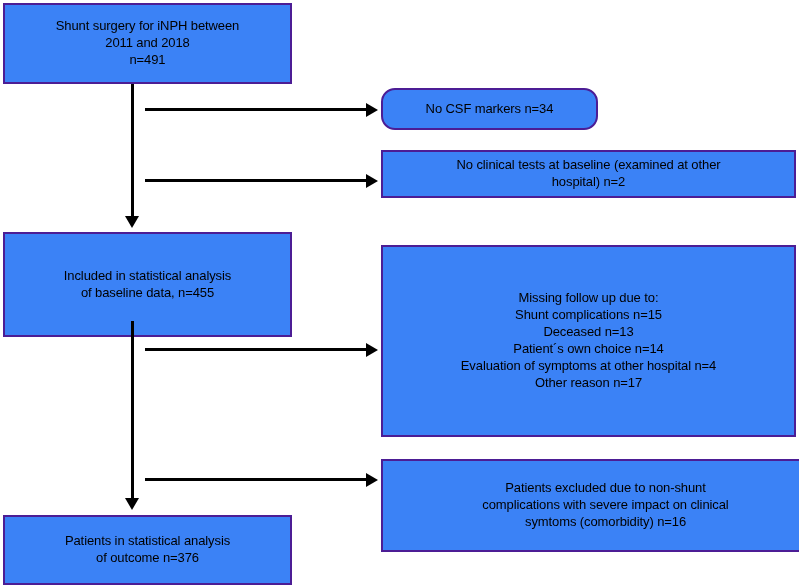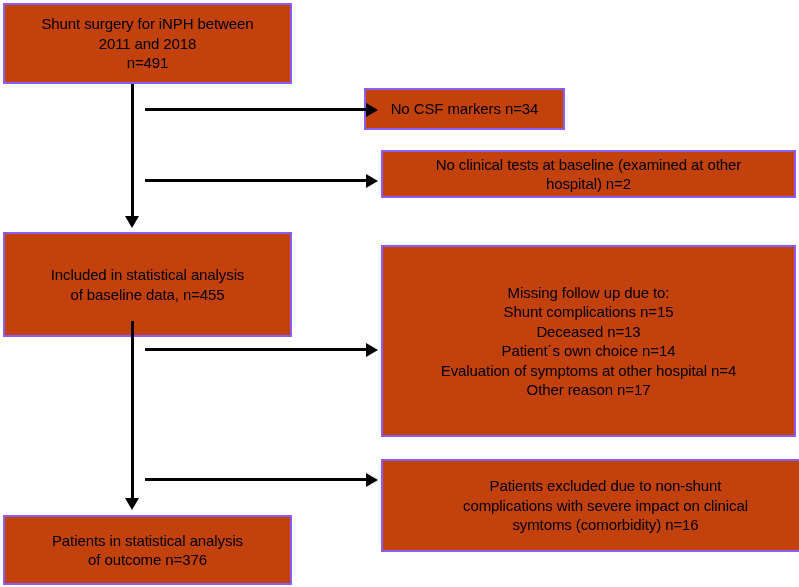--- a/index.html
+++ b/index.html
@@ -14,43 +14,43 @@
   #flow-root {
     position: relative;
     width: 799px;
     height: 587px;
     background: #ffffff;
     overflow: hidden;
   }
   .node {
     position: absolute;
     box-sizing: border-box;
-    border: 2px solid #8b5cf6;
-    background: #c2410c;
+    border: 2px solid #4c1d95;
+    background: #3b82f6;
     display: flex;
     align-items: center;
     justify-content: center;
     text-align: center;
     color: #000000;
-    font-size: 15px;
+    font-size: 13px;
     line-height: 1.30;
     letter-spacing: -0.1px;
     padding: 2px 6px;
   }
   .node .node-text {
     display: block;
     width: 100%;
     white-space: pre-line;
   }
   
   #node-enrolled   { left: 3px;   top: 3px;   width: 289px; height: 81px; }
   #node-baseline   { left: 3px;   top: 232px; width: 289px; height: 105px; }
   #node-outcome    { left: 3px;   top: 515px; width: 289px; height: 70px; }
   
-  #node-no-csf     { left: 364px; top: 88px;  width: 201px; height: 42px; }
+  #node-no-csf     { left: 381px; top: 88px;  width: 217px; height: 42px; border-radius: 14px; }
   #node-no-tests   { left: 381px; top: 150px; width: 415px; height: 48px; }
   #node-missing-fu { left: 381px; top: 245px; width: 415px; height: 192px; }
   #node-excluded   { left: 381px; top: 459px; width: 449px; height: 93px; }
 
   
   .connector { position: absolute; }
   .v-line {
     width: 3px;
     background: #000000;
   }

